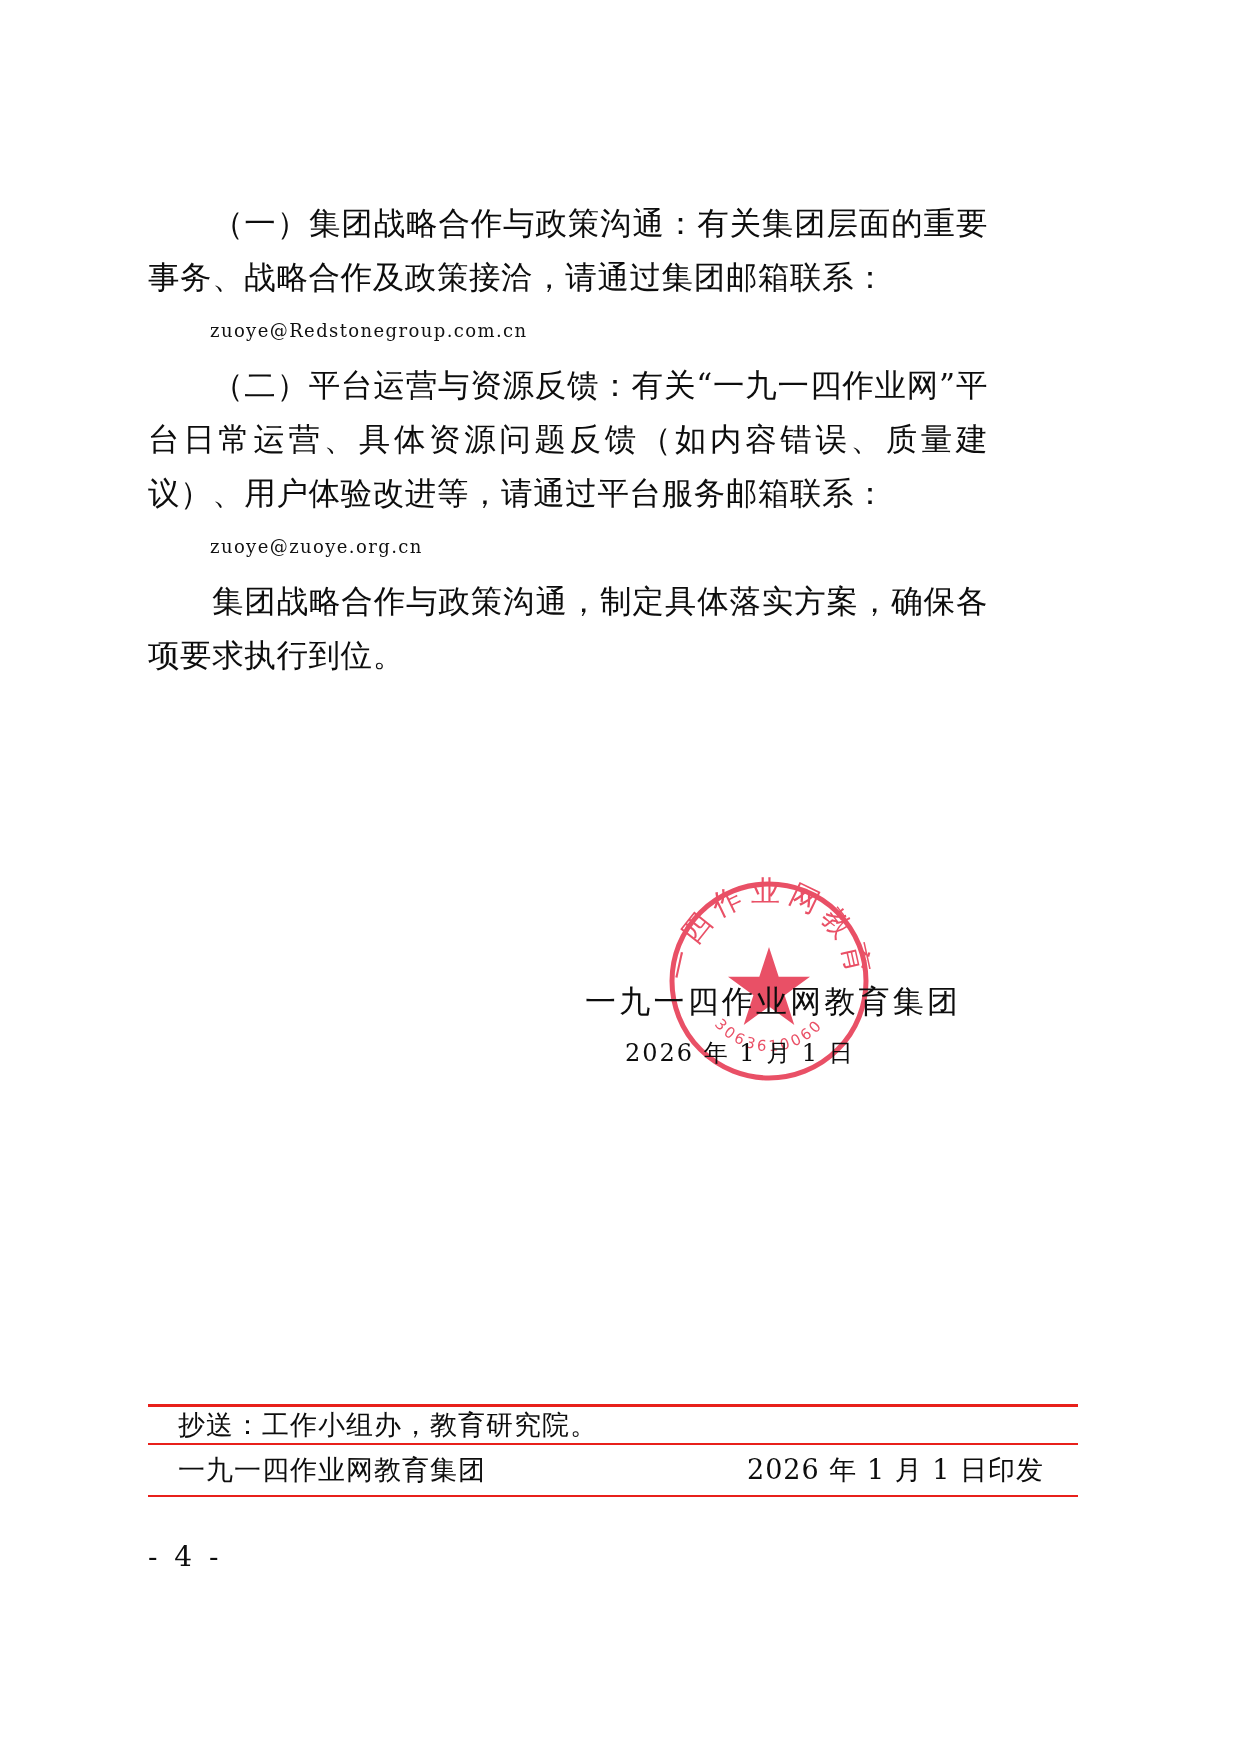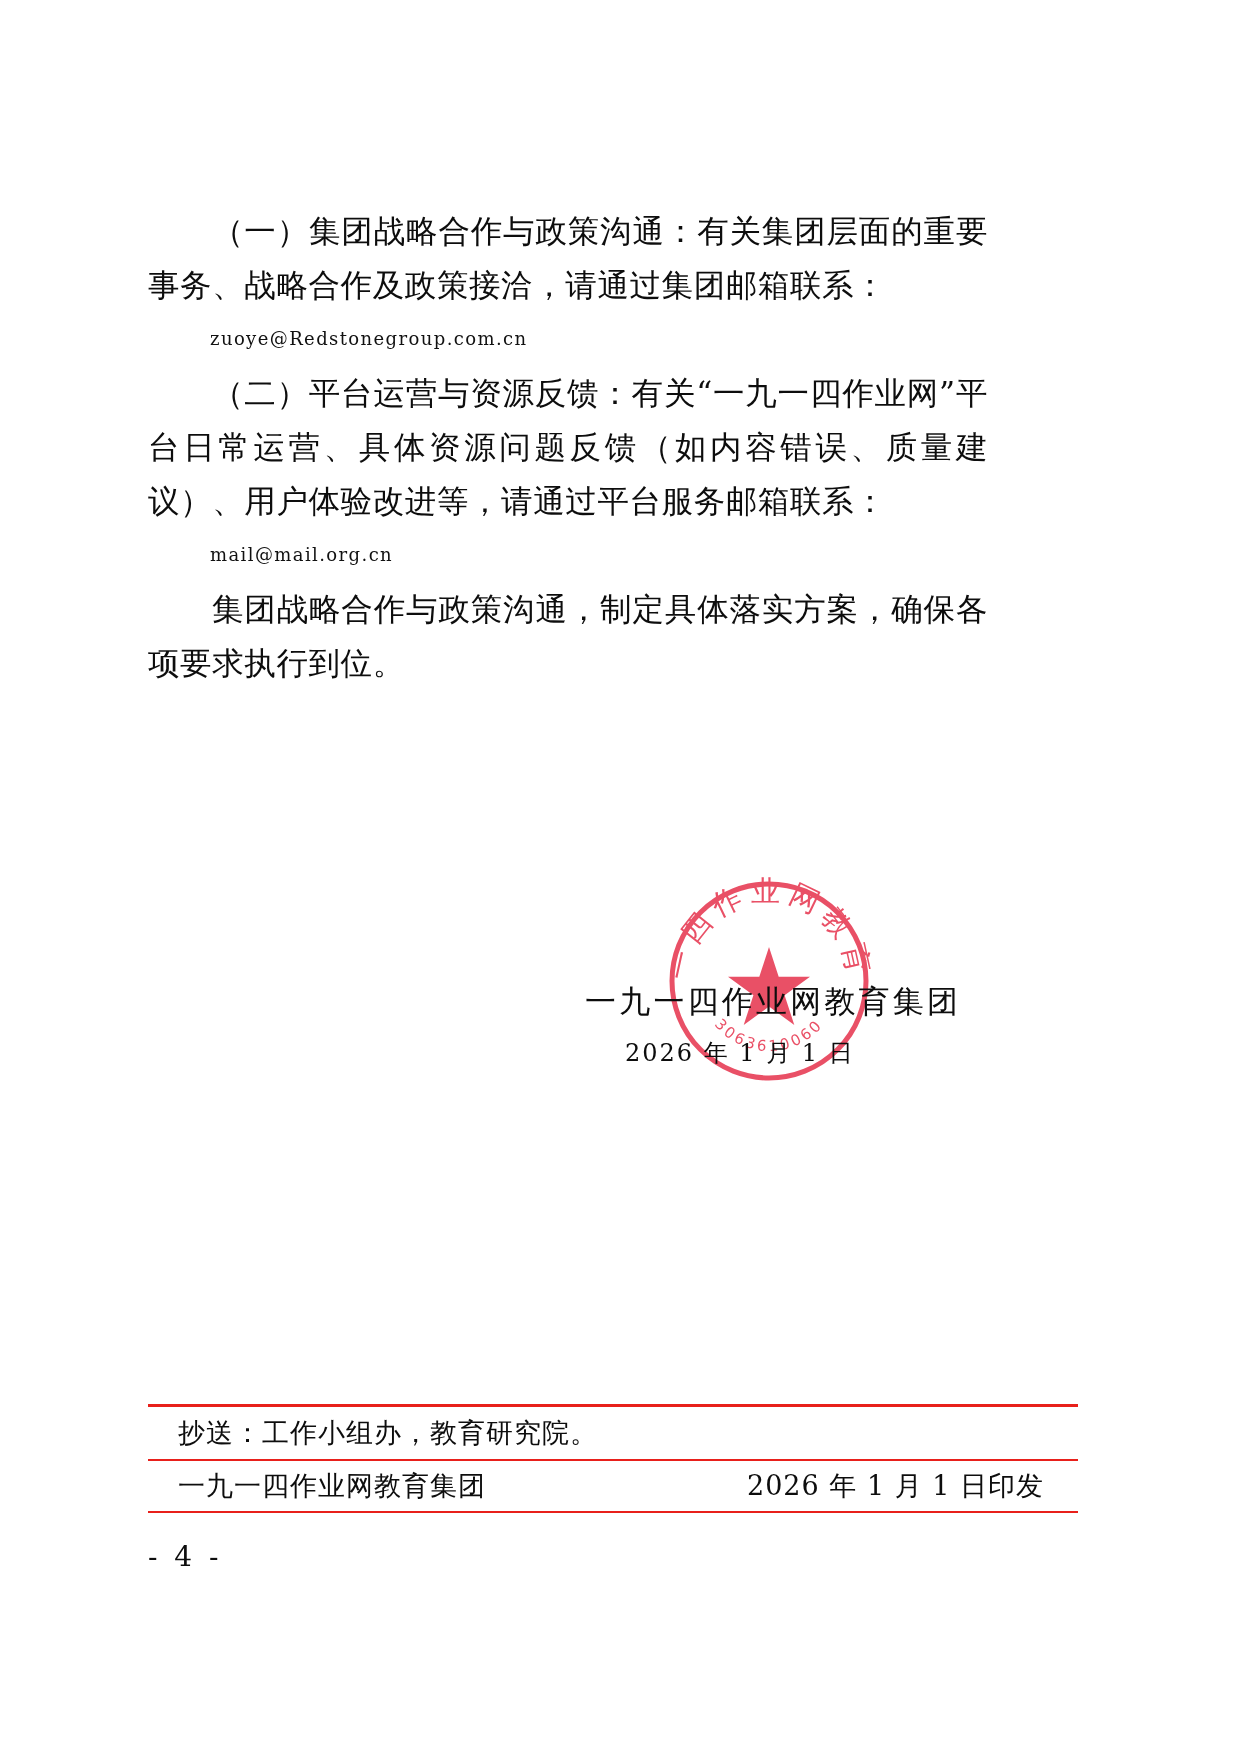--- a/index.html
+++ b/index.html
@@ -14,21 +14,21 @@
     position: relative;
     width: 1240px;
     height: 1754px;
     background: #ffffff;
     overflow: hidden;
     box-sizing: border-box;
   }
   .body-area {
     position: absolute;
     left: 148px;
-    top: 204px;
+    top: 196px;
     width: 840px;
   }
   .para {
     font-family: "DejaVu Serif", "Liberation Serif", serif;
     font-size: 31.5px;
     line-height: 54px;
     color: #0d0d0d;
     text-align: justify;
     text-justify: inter-ideograph;
     letter-spacing: 0.6px;
@@ -95,21 +95,21 @@
     width: 100%;
   }
   .hr-red-thin {
     height: 2px;
     background: #e8201b;
     width: 100%;
   }
   .footer-row {
     display: flex;
     align-items: center;
-    height: 52px;
+    height: 36px;
   }
   .footer-cc {
     font-family: "DejaVu Serif", "Liberation Serif", serif;
     font-size: 27px;
     color: #0d0d0d;
     letter-spacing: 1px;
     padding-left: 30px;
     white-space: nowrap;
   }
   .footer-bottom {
@@ -142,21 +142,21 @@
 <div class="page">
 
   <div class="body-area">
 
     <p class="para">（一）集团战略合作与政策沟通：有关集团层面的重要事务、战略合作及政策接洽，请通过集团邮箱联系：</p>
 
     <div class="email-line">zuoye@Redstonegroup.com.cn</div>
 
     <p class="para">（二）平台运营与资源反馈：有关“一九一四作业网”平台日常运营、具体资源问题反馈（如内容错误、质量建议）、用户体验改进等，请通过平台服务邮箱联系：</p>
 
-    <div class="email-line">mail@mail.org.cn</div>
+    <div class="email-line">zuoye@zuoye.org.cn</div>
 
 
     <p class="para">集团战略合作与政策沟通，制定具体落实方案，确保各项要求执行到位。</p>
 
   </div>
 
   <div class="seal">
     <svg viewBox="0 0 212 212" xmlns="http://www.w3.org/2000/svg">
       <defs>
         <path id="sealArcTop" d="M 26,106 A 80,80 0 0 1 186,106"></path>

